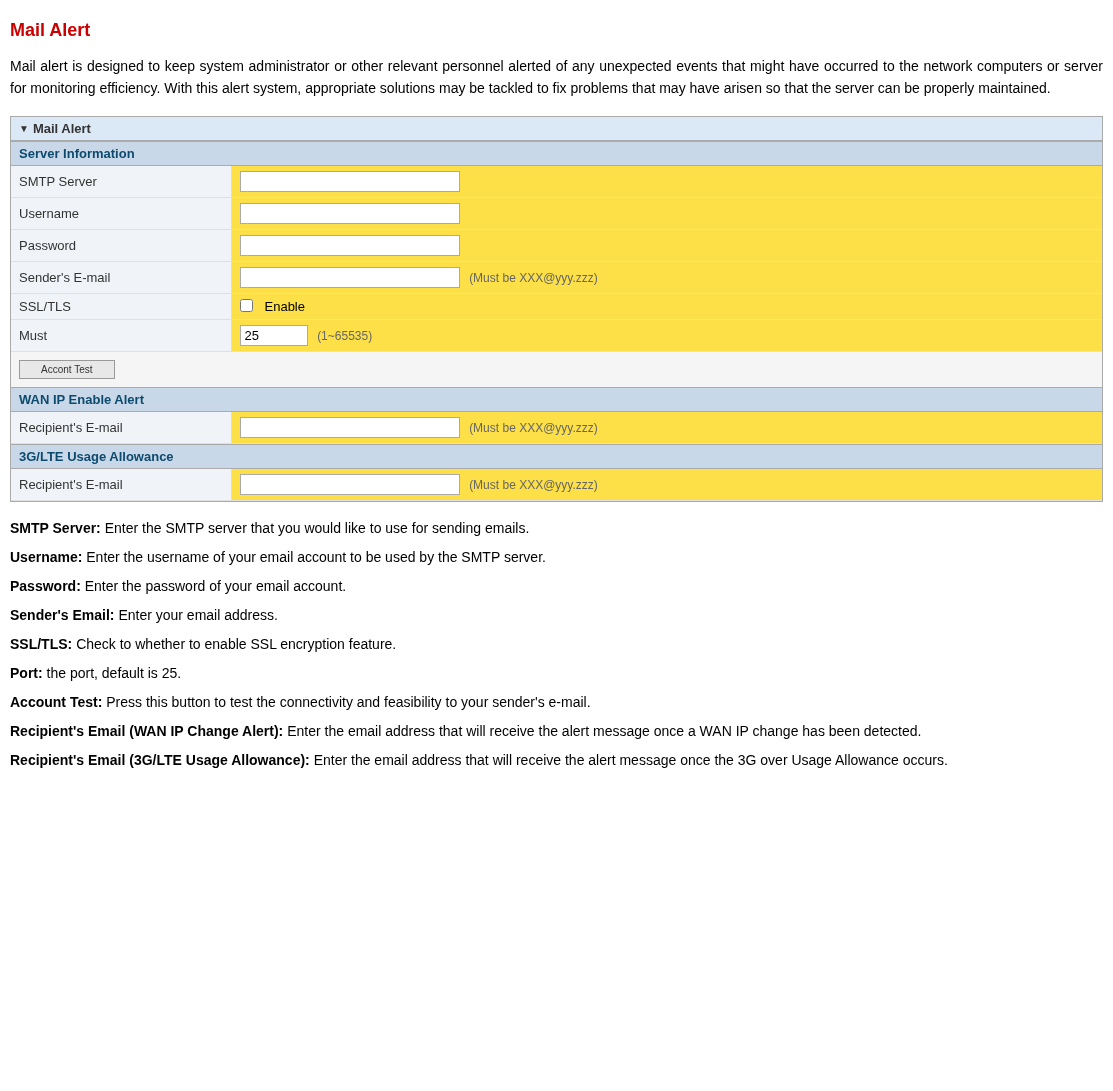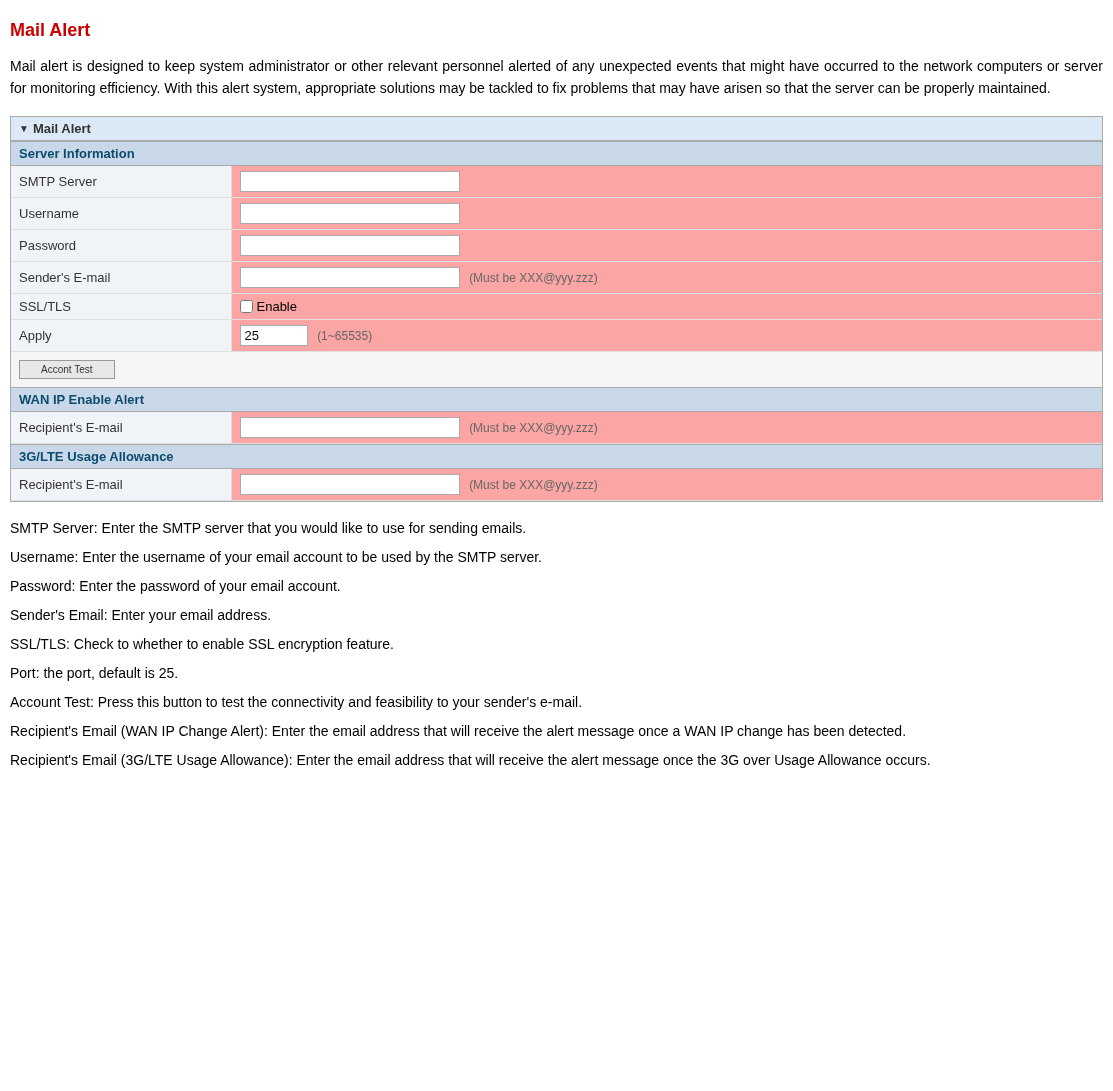--- a/index.html
+++ b/index.html
@@ -49,21 +49,21 @@
       padding: 4px 8px;
       font-size: 13px;
       font-weight: bold;
       color: #0c4a6e;
       border-bottom: 1px solid #aaa;
       border-top: 1px solid #aaa;
     }
     .form-table {
       width: 100%;
       border-collapse: collapse;
-      background: #fca5a5;
+      background: #fde047;
     }
     .form-table td {
       padding: 5px 8px;
       border-bottom: 1px solid #e0e0e0;
       font-size: 13px;
       vertical-align: middle;
     }
     .form-table td:first-child {
       width: 220px;
       color: #333;
@@ -81,22 +81,22 @@
     .form-table input[type="text"].port-input {
       width: 68px;
     }
     .hint-text {
       color: #666;
       font-size: 12px;
       margin-left: 6px;
     }
     .ssl-row {
       display: flex;
-      align-items: center;
-      gap: 4px;
+      align-items: flex-start;
+      gap: 12px;
     }
     .button-row {
       padding: 8px;
       background: #f5f5f5;
     }
     .btn {
       background: #e8e8e8;
       border: 1px solid #999;
       padding: 3px 21px;
       font-size: 10px;
@@ -106,21 +106,21 @@
     
     .desc-section {
       margin-top: 10px;
     }
     .desc-item {
       margin-bottom: 8px;
       font-size: 14px;
       line-height: 1.5;
     }
     .desc-item .term {
-      font-weight: normal;
+      font-weight: bold;
     }
   </style>
 </head>
 <body>
 
 <div class="page-title">Mail Alert</div>
 
 <div class="intro-text">Mail alert is designed to keep system administrator or other relevant personnel alerted of any unexpected events that might have occurred to the network computers or server for monitoring efficiency. With this alert system, appropriate solutions may be tackled to fix problems that may have arisen so that the server can be properly maintained.</div>
 
 <div class="mail-alert-box">
@@ -168,21 +168,21 @@
       <td>SSL/TLS</td>
       <td>
         <div class="ssl-row">
           <input type="checkbox" style="">
           <span>Enable</span>
         </div>
       </td>
     </tr>
 
     <tr>
-      <td>Apply</td>
+      <td>Must</td>
       <td>
         <input type="text" class="port-input" value="25" style="">
         <span class="hint-text">(1~65535)</span>
       </td>
     </tr>
   </tbody>
     </table>
 
   <div class="button-row">
     <button class="btn">Accont Test</button>

